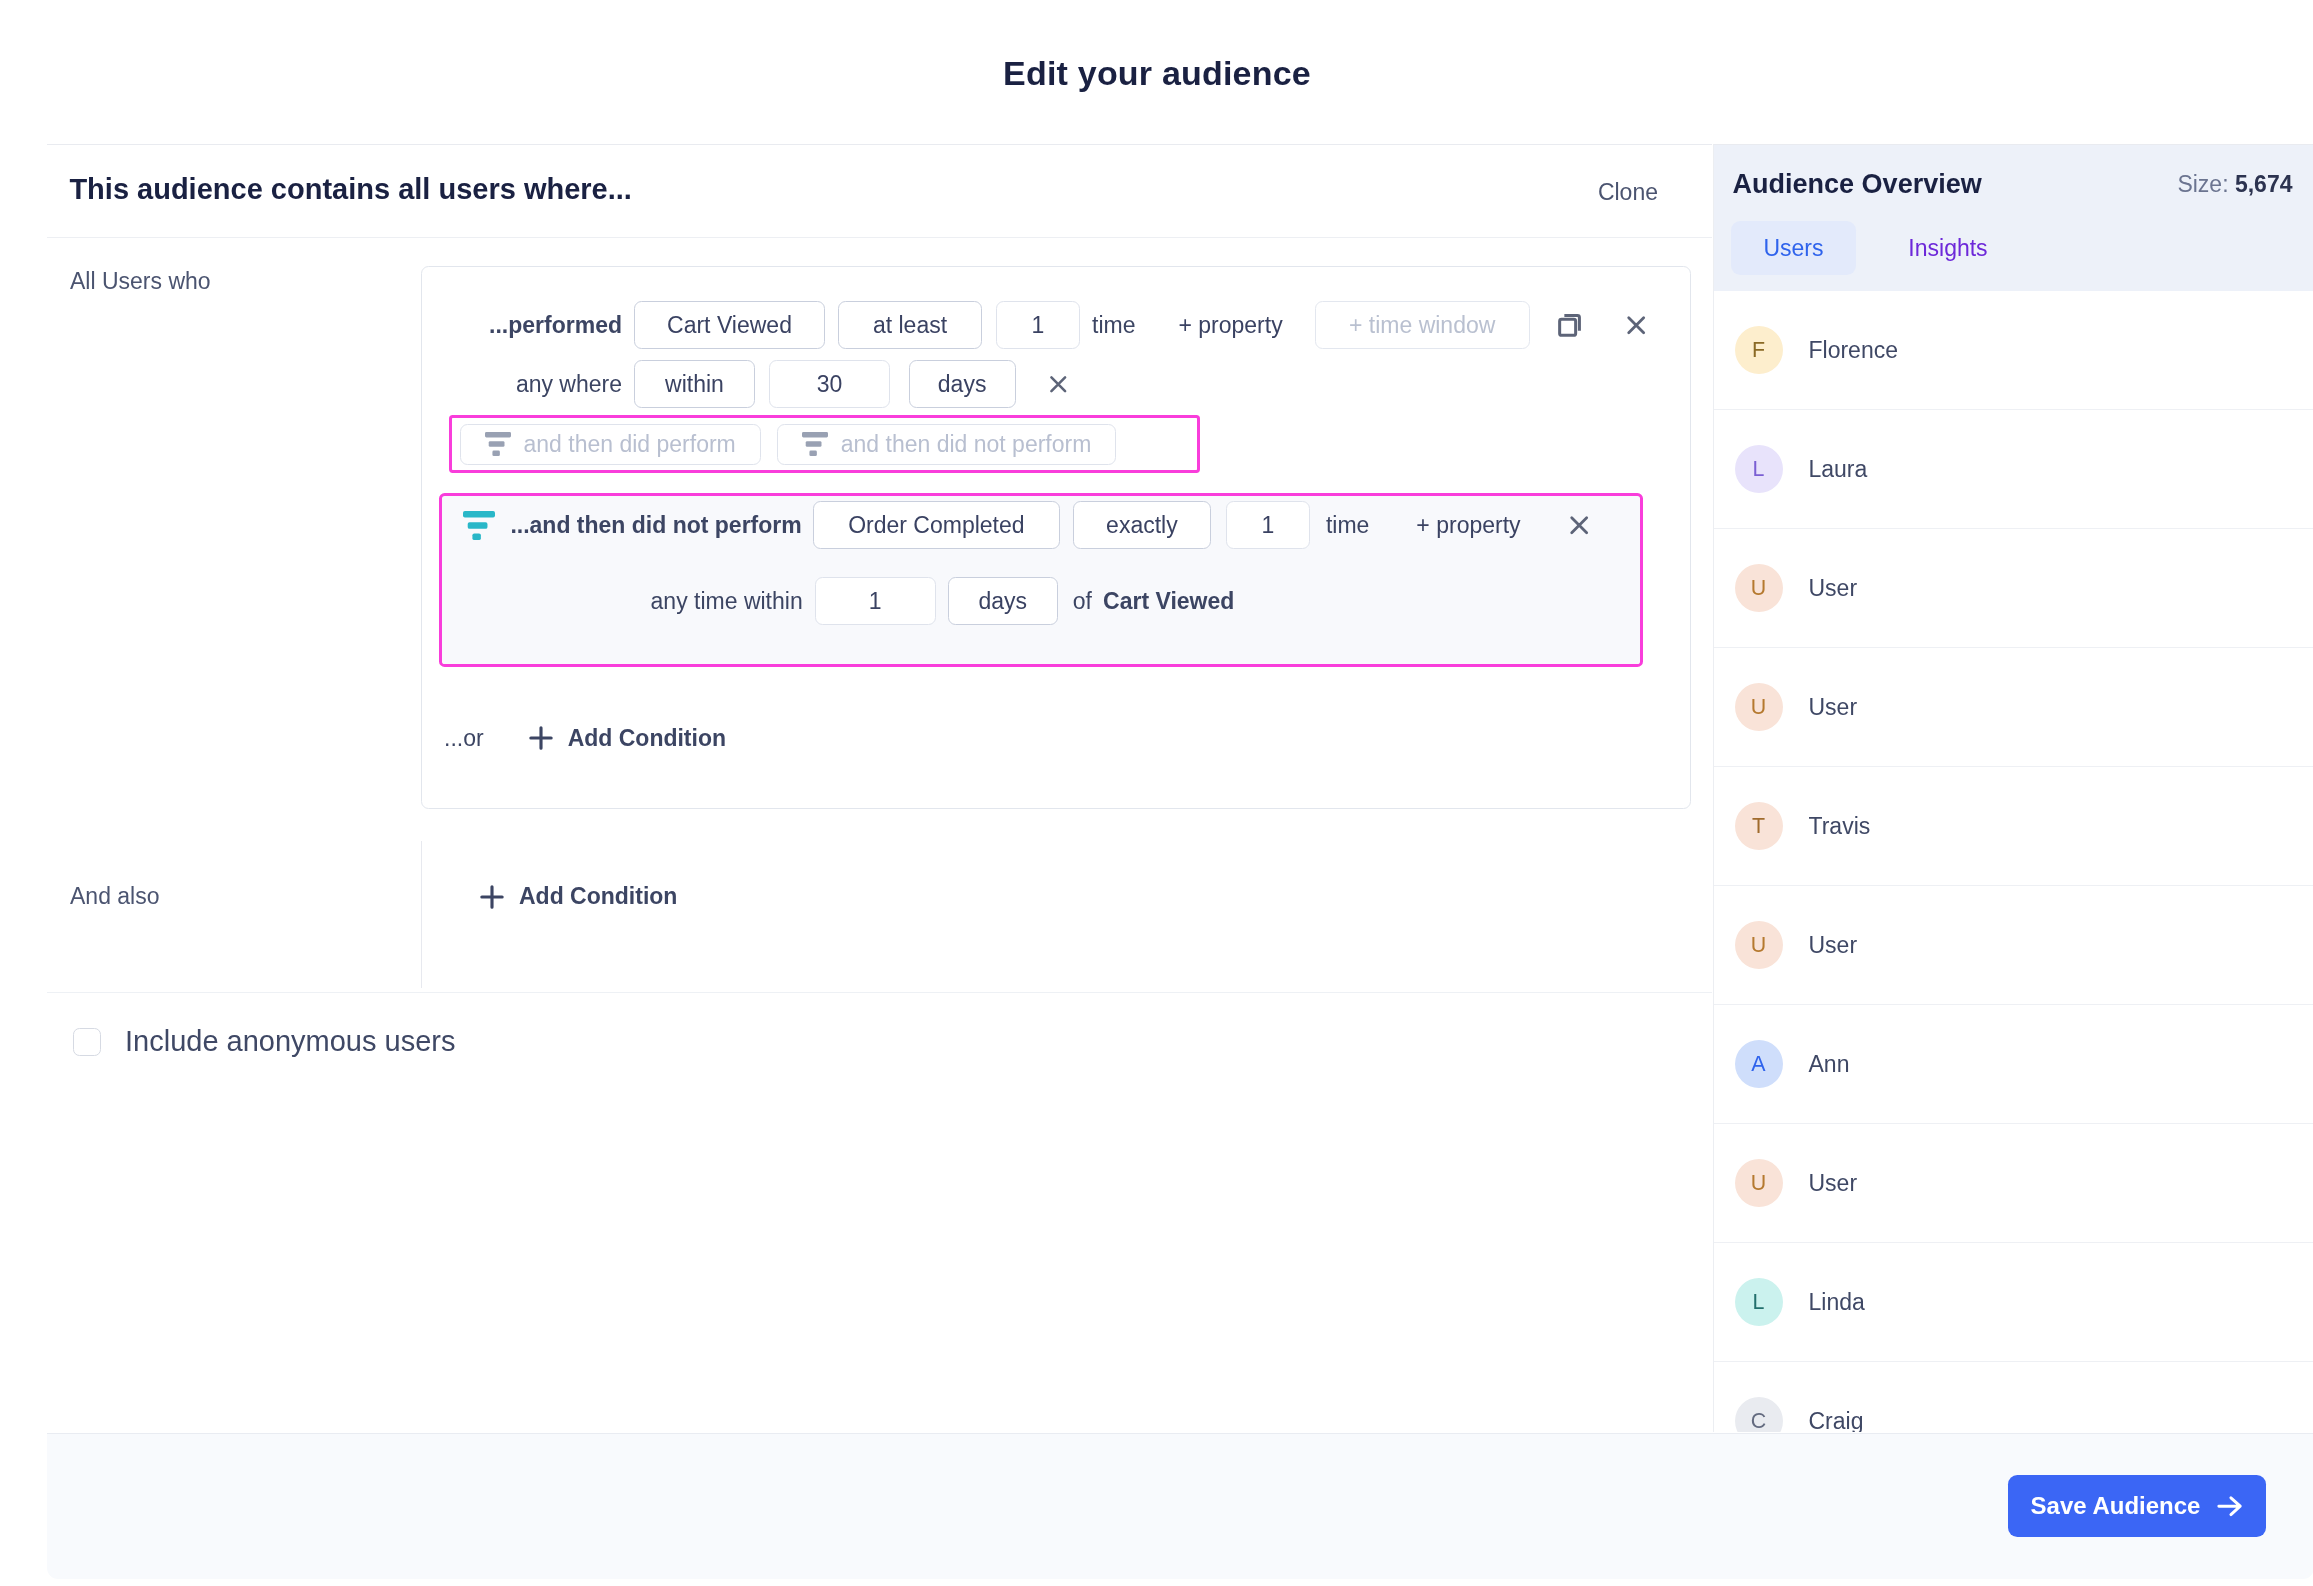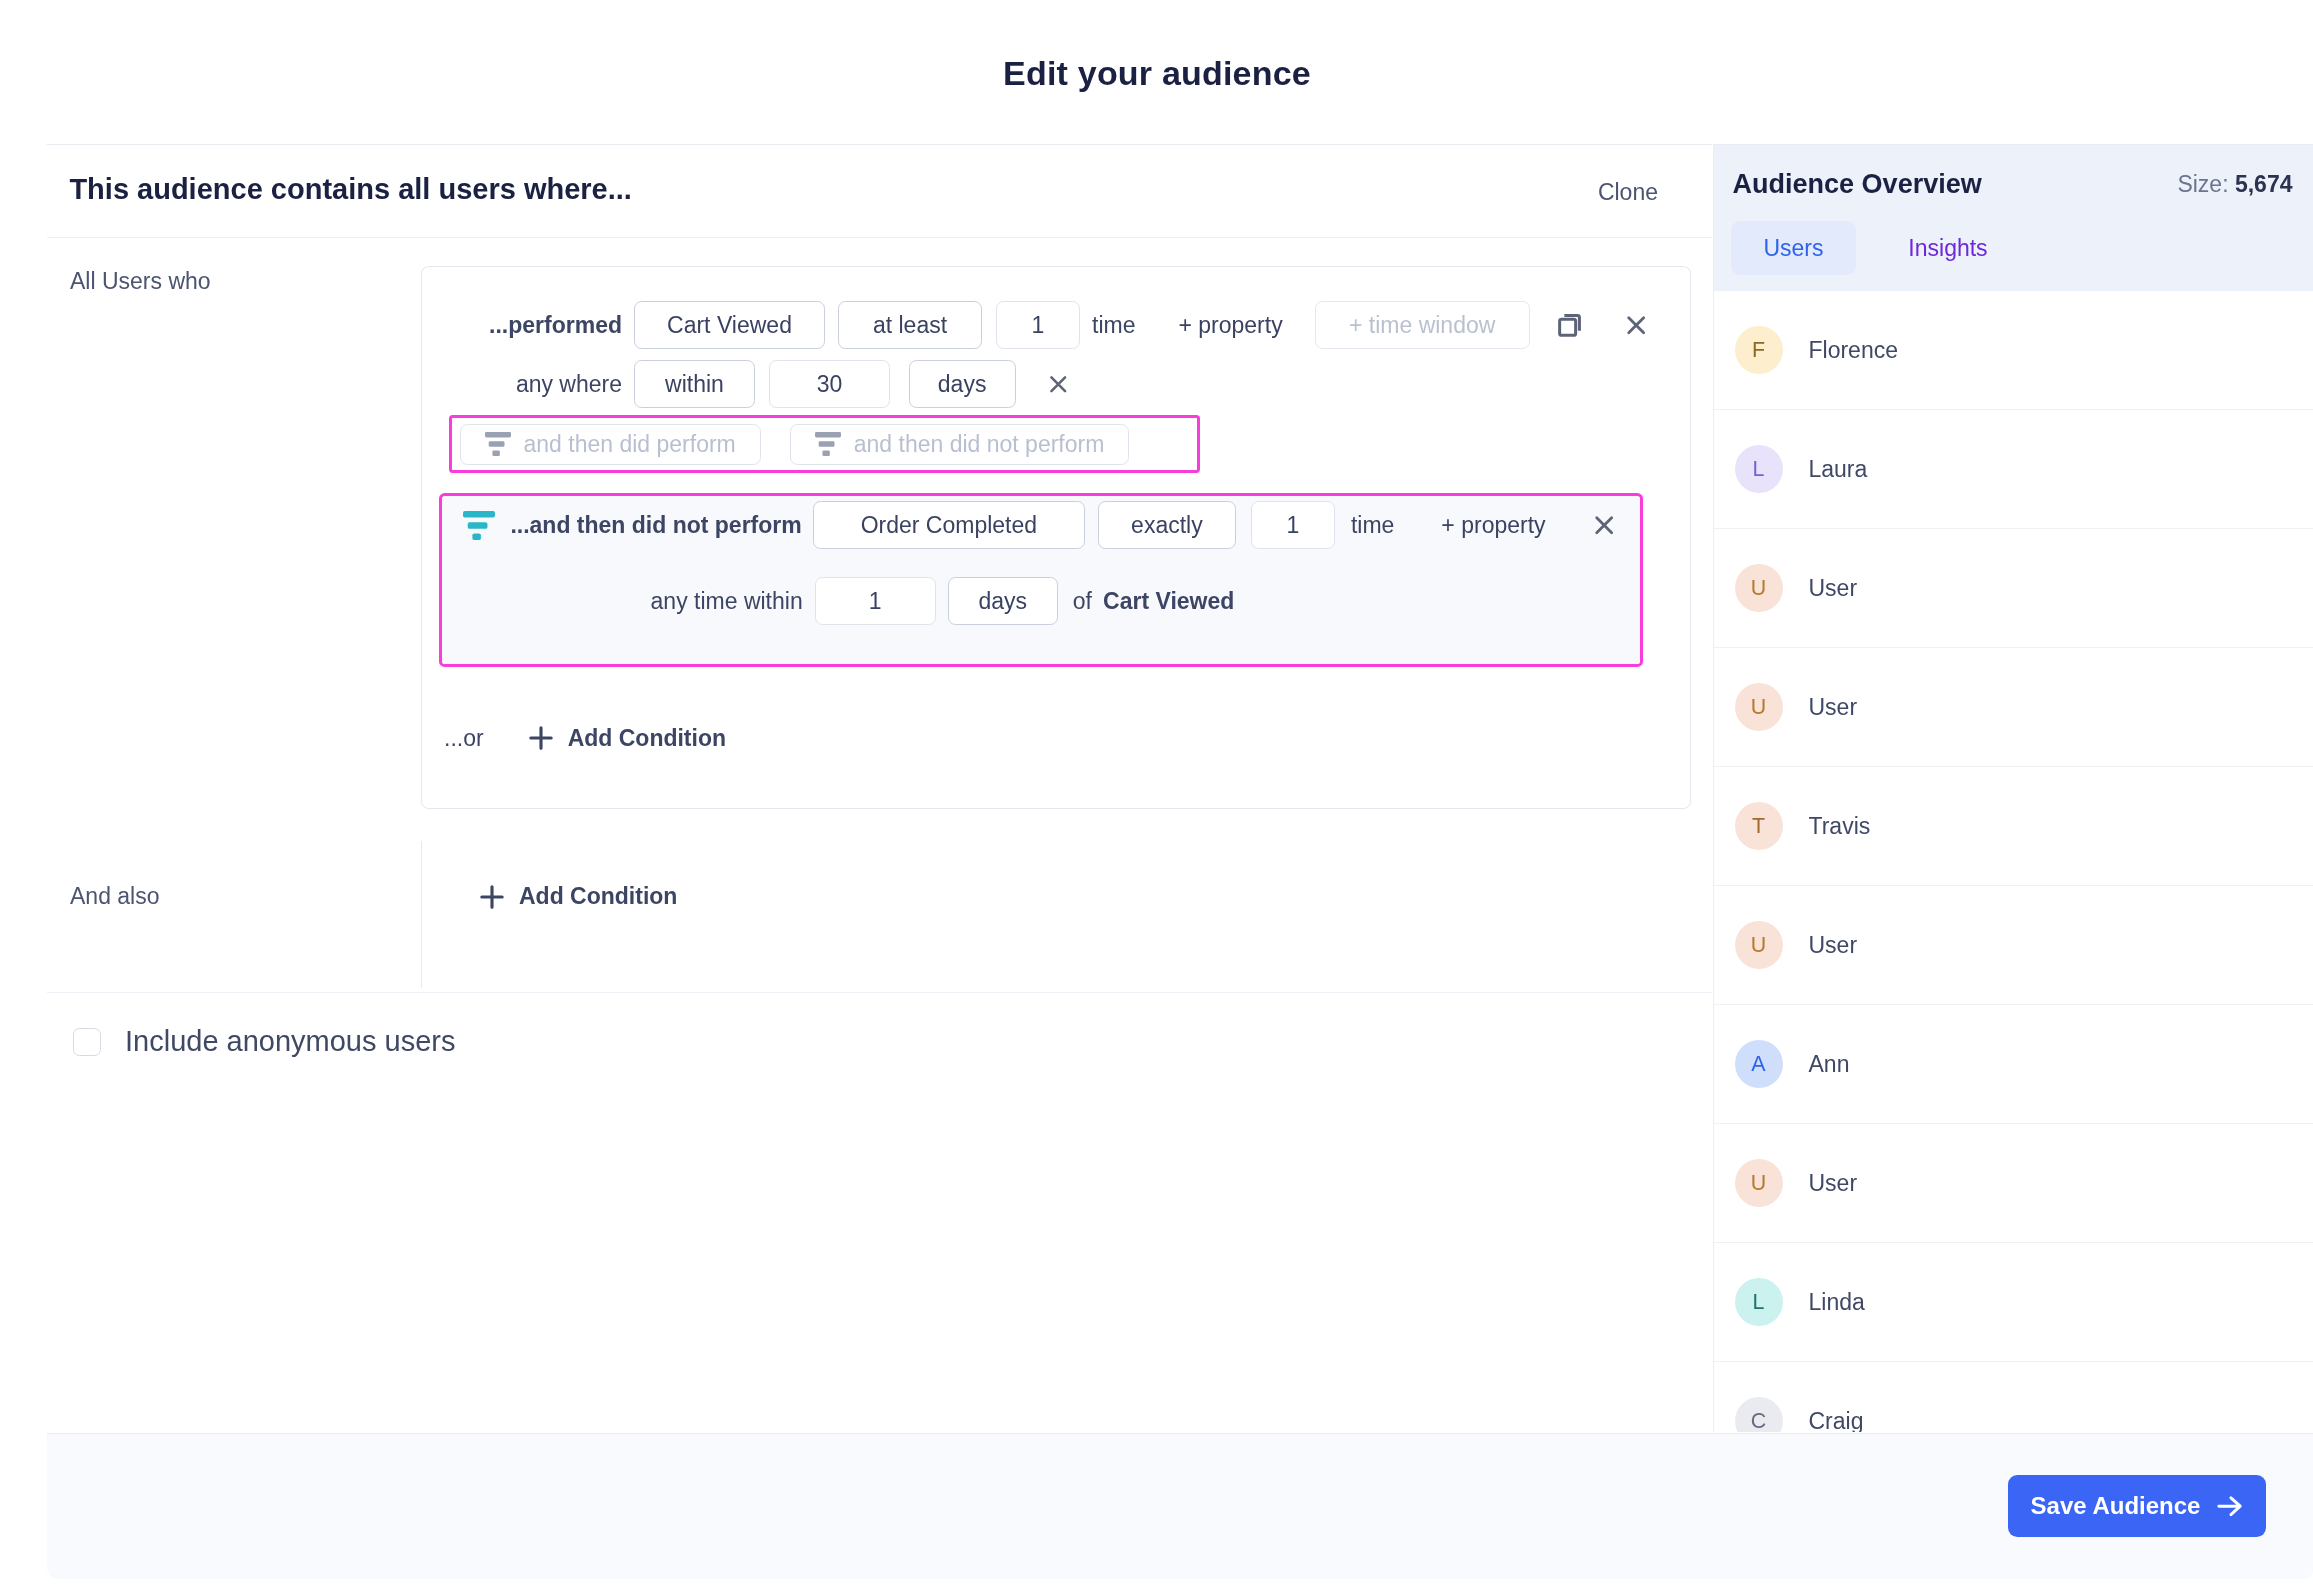--- a/index.html
+++ b/index.html
@@ -39,21 +39,21 @@
                font-size:23px; color:#3a4262; text-align:center; font-family:inherit; }
   .ghost-input { height:48px; border:0.9px solid #e3e7ef; border-radius:7.5px; background:#fff;
                  font-size:23px; color:#3a4262; text-align:center; font-family:inherit; }
   .ghost-input::placeholder { color:#b9c0d0; }
   .plus-link { font-size:23px; color:#3a4262; cursor:pointer; white-space:nowrap; }
 
   .icon-btn { background:none; border:none; cursor:pointer; display:inline-flex; align-items:center; justify-content:center; padding:0; }
 
   
   .hl1 { position:absolute; left:27px; top:148px; width:751px; height:58px;
-         border:3.7px solid #f93ddb; border-radius:3.7px; display:flex; align-items:center; gap:29px; padding:0 7.5px; background:#fff; }
+         border:3.7px solid #f93ddb; border-radius:3.7px; display:flex; align-items:center; gap:16px; padding:0 7.5px; background:#fff; }
   .ghost-btn { height:41px; border:0.9px solid #dfe3ec; border-radius:7.5px; background:#fff;
                display:inline-flex; align-items:center; gap:13px; padding:0 24px;
                font-size:23px; color:#b8bfd0; font-family:inherit; cursor:pointer; white-space:nowrap; }
 
   .hl2 { position:absolute; left:17px; top:226px; width:1204px; height:174px;
          border:3.7px solid #f93ddb; border-radius:5.6px; background:#f8f9fc; }
   .hl2 .row1b { position:absolute; top:5px; left:0; right:0; height:48px; display:flex; align-items:center; }
   .hl2 .row2b { position:absolute; top:81px; left:0; right:0; height:48px; display:flex; align-items:center; }
   .lbl-right2 { width:343px; text-align:right; margin-left:17.7px; }
 
@@ -179,21 +179,21 @@
       <div class="hl2">
         <div class="row1b">
           <span style="margin-left:21.4px;">
             <svg width="32" height="34" viewBox="0 0 34 36">
                 <rect x="0" y="3" width="34" height="7" rx="2" fill="#29b7c8"></rect>
                 <rect x="5" y="15" width="21" height="7" rx="2" fill="#29b7c8"></rect>
                 <rect x="10" y="27" width="9" height="7" rx="2" fill="#29b7c8"></rect>
               </svg>
           </span>
           <span class="lbl lbl-strong" style="margin-left:15px;">...and then did not perform</span>
-          <button class="sel-btn" style="margin-left:11.2px; width:272px;">Order Completed</button>
+          <button class="sel-btn" style="margin-left:11.2px; width:247px;">Order Completed</button>
           <button class="sel-btn" style="margin-left:13px; width:138px;">exactly</button>
           <input class="num-input" style="margin-left: 15px; width: 84px;" readonly="" value="1">
           <span class="lbl" style="margin-left:16px;">time</span>
           <span class="plus-link" style="margin-left:47px;">+ property</span>
           <button class="icon-btn" style="margin-left:47px;">
             <span>
               <svg width="22.4" height="22.4" viewBox="0 0 24 24">
                   <path d="M4 4 L20 20 M20 4 L4 20" stroke="#5d6478" stroke-width="3" stroke-linecap="round"></path>
                 </svg>
             </span>

